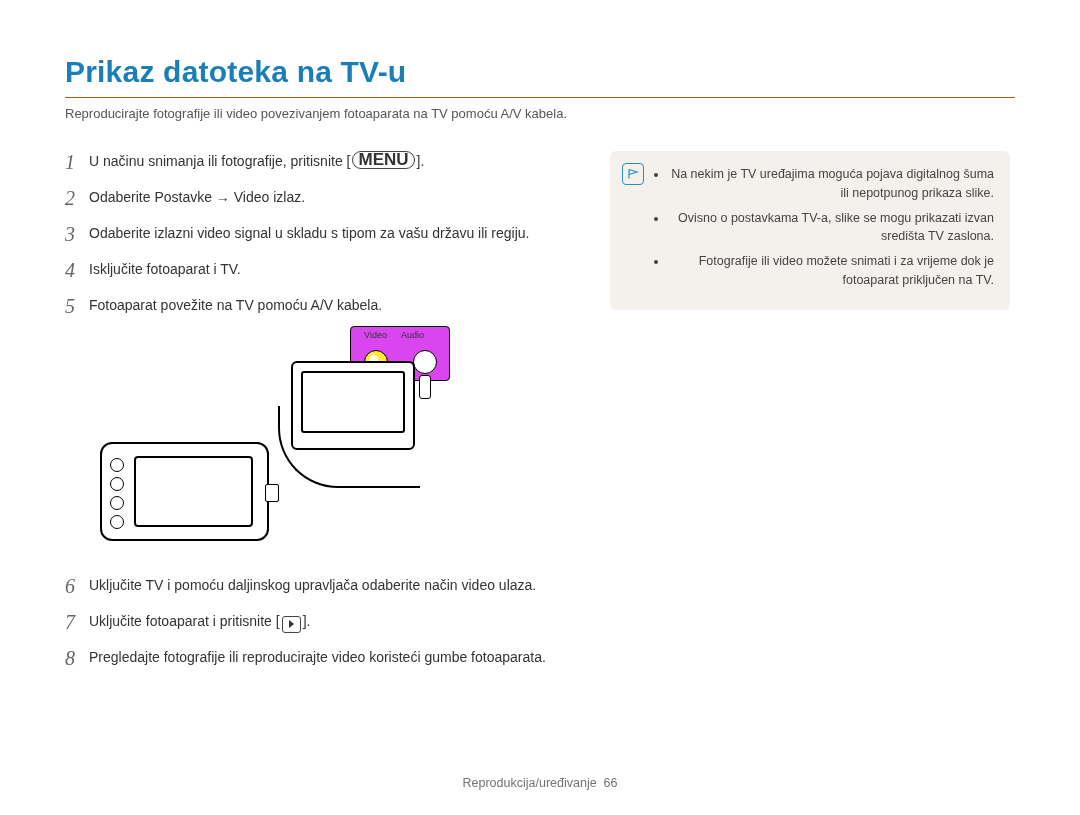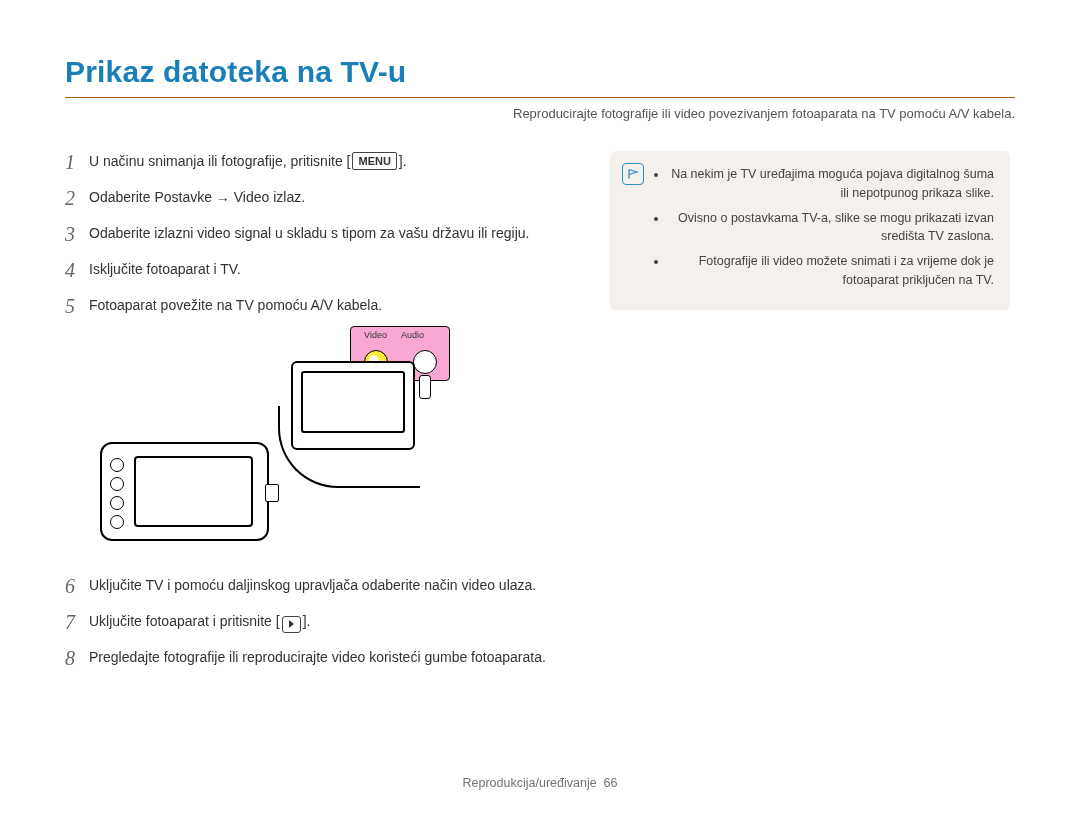--- a/index.html
+++ b/index.html
@@ -27,21 +27,20 @@
   }
   .title-underline {
     border-bottom: 1px solid #a16207;
     margin-bottom: 8px;
     padding-bottom: 6px;
   }
   .subtitle {
     font-size: 13px;
     color: #555;
     margin-bottom: 30px;
-    text-align: right;
   }
   .columns {
     display: flex;
     gap: 55px;
   }
   .left-col {
     width: 490px;
   }
   .right-col {
     width: 400px;
@@ -62,23 +61,23 @@
     width: 24px;
     flex-shrink: 0;
     line-height: 1.1;
   }
   .step-text {
     flex: 1;
   }
   .menu-box {
     display: inline-block;
     border: 1px solid #444;
-    border-radius: 2px;
+    border-radius: 9px;
     padding: 0 5px;
-    font-size: 11px;
+    font-size: 17px;
     font-weight: bold;
     line-height: 16px;
     vertical-align: 1px;
     margin: 0 2px;
   }
   .play-box {
     display: inline-flex;
     align-items: center;
     justify-content: center;
     border: 1px solid #444;
@@ -123,21 +122,21 @@
     border-radius: 3px;
   }
   .jack-panel {
     position: absolute;
     right: 5px;
     top: -5px;
     width: 100px;
     height: 55px;
     border: 1.5px solid #000;
     border-radius: 4px;
-    background: #f9a8d4;
+    background: #d946ef;
     display: flex;
     justify-content: space-around;
     align-items: flex-end;
     padding-bottom: 6px;
     box-sizing: border-box;
   }
   .jack-label {
     position: absolute;
     top: 3px;
     font-size: 9px;

